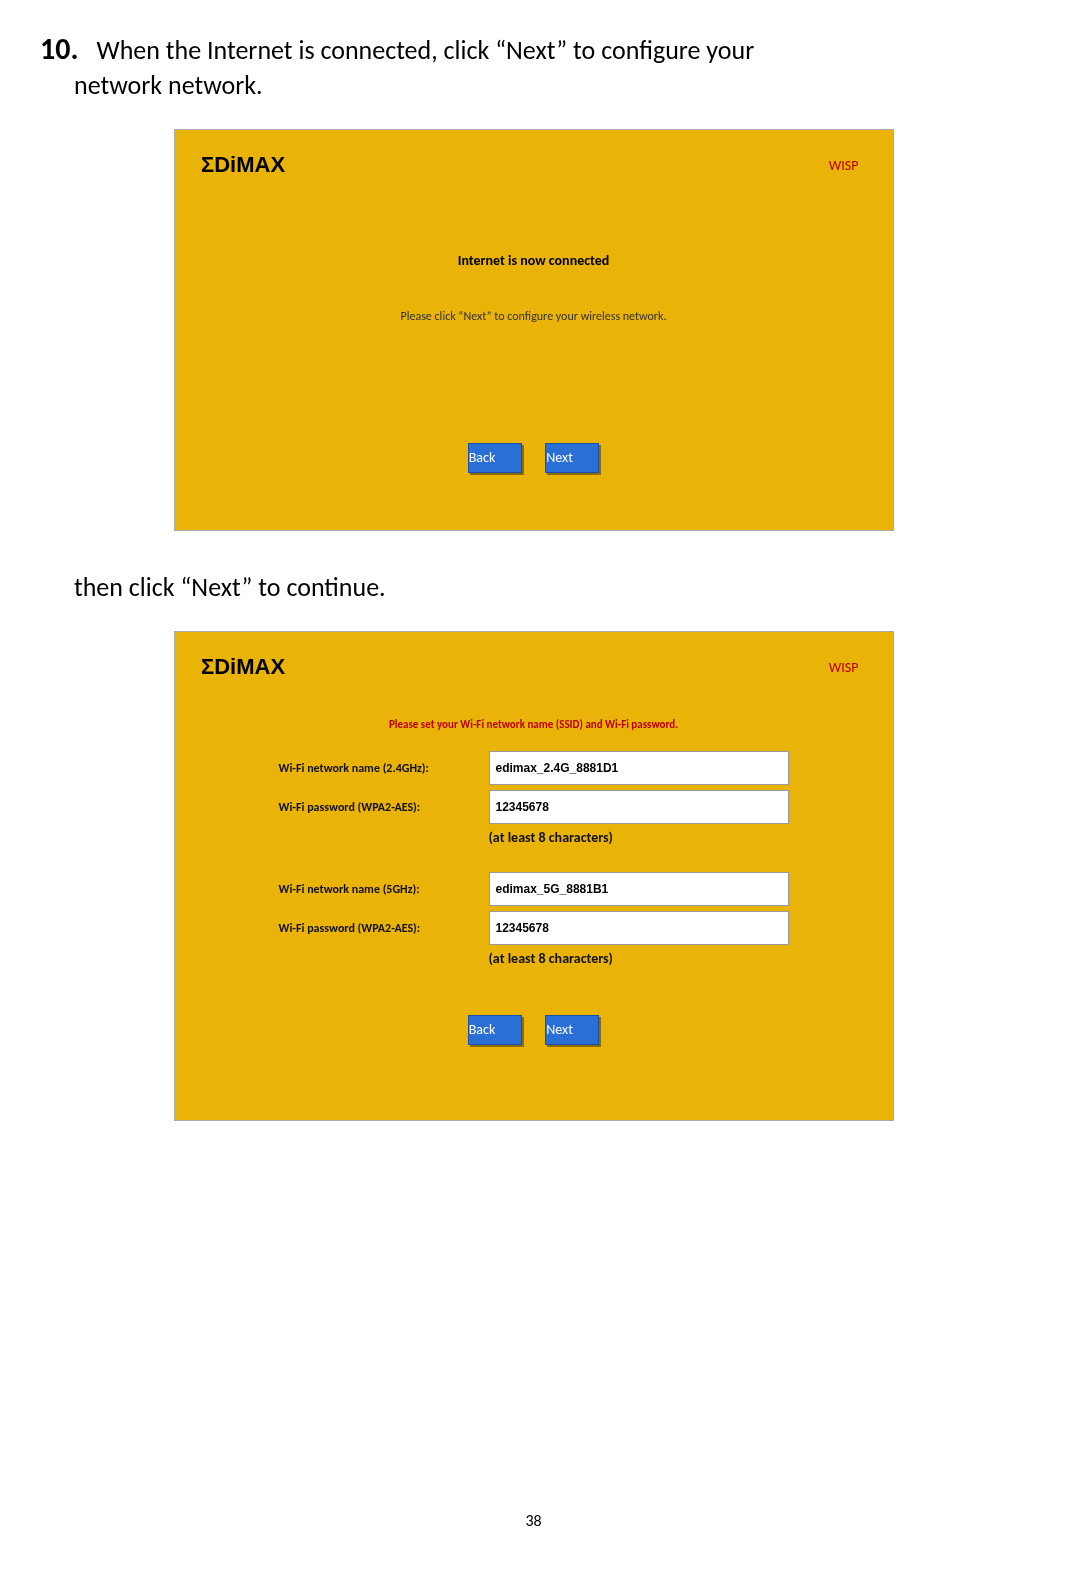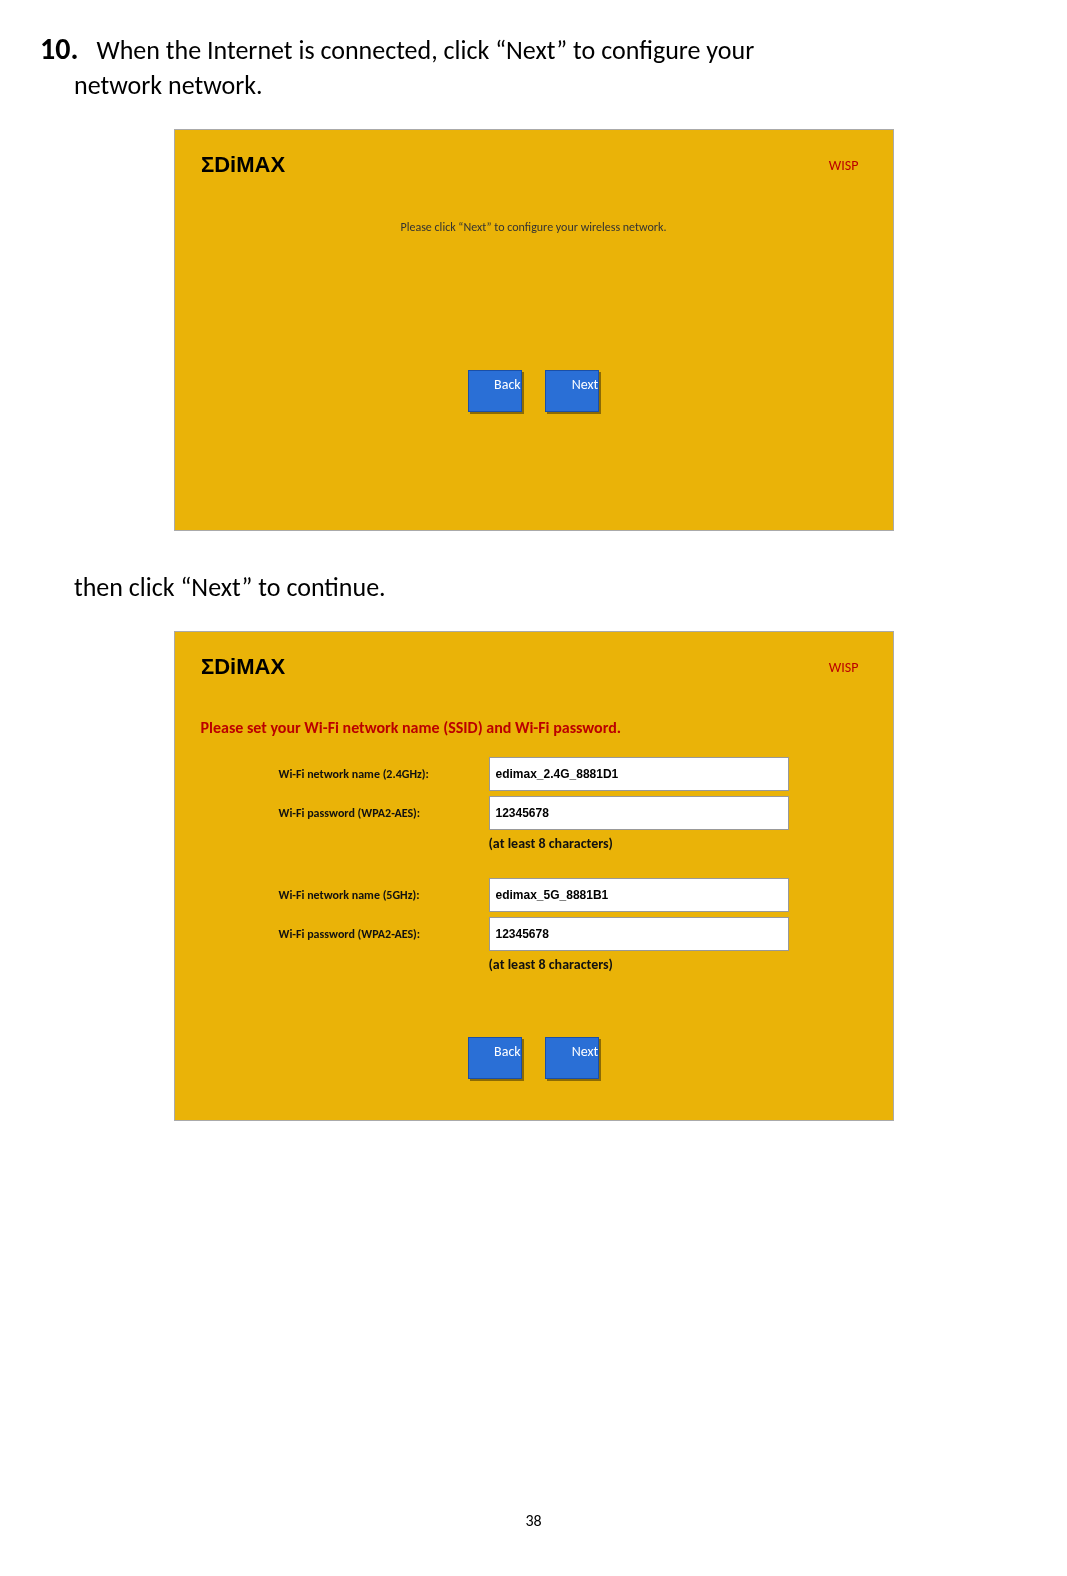--- a/index.html
+++ b/index.html
@@ -15,22 +15,22 @@
     .logo { display: inline-block; }
     .logo svg { display: block; }
     .mode-label { color: #b00; font-size: 14px; font-weight: 500; margin-right: 8px; }
     .panel-body { text-align: center; }
     .panel1 { height: 400px; }
     .panel2 { height: 488px; }
     .status-text { font-weight: bold; font-size: 14px; margin-top: 72px; color: #000; }
     .instruction-text { font-size: 12px; margin-top: 40px; color: #333; }
     .btn-row { text-align: center; margin-top: 120px; }
     .btn-row2 { text-align: center; margin-top: 48px; }
-    .btn { display: inline-block; width: 54px; height: 42px; line-height: 28px; background: #2a6fd6; color: #fff; font-size: 14px; text-align: right; border: 1px solid #1a4fa8; box-shadow: 2px 2px 0 rgba(0,0,0,0.4); margin: 16px 10px; cursor: pointer; }
-    .form-instruction { font-size: 16px; color: #b00; font-weight: bold; margin-top: 36px; }
+    .btn { display: inline-block; width: 54px; height: 30px; line-height: 28px; background: #2a6fd6; color: #fff; font-size: 14px; text-align: left; border: 1px solid #1a4fa8; box-shadow: 2px 2px 0 rgba(0,0,0,0.4); margin: 0 10px; cursor: pointer; }
+    .form-instruction { font-size: 11px; color: #b00; font-weight: bold; margin-top: 36px; text-align: center; }
     .form-block { margin: 20px auto 0 auto; width: 510px; text-align: left; }
     .form-row { display: flex; align-items: center; margin-bottom: 5px; }
     .form-label { width: 210px; font-size: 12px; font-weight: bold; color: #111; }
     .form-input { flex: 1; height: 34px; border: 1px solid #999; padding: 2px 6px; font-size: 12px; font-weight: bold; background: #fff; }
     .form-hint { font-size: 14px; font-weight: bold; margin-left: 210px; color: #111; margin-top: 2px; }
     .page-number { position: absolute; bottom: 46px; left: 0; right: 0; text-align: center; font-size: 16px; }
   </style>
 </head>
 <body>
 
@@ -49,20 +49,21 @@
     <div class="panel-inner panel1">
       <div class="brand-row">
         <span class="logo">
           <svg width="140" height="30" viewBox="0 0 140 30">
             <text x="0" y="22" font-family="Arial Black, Arial" font-weight="900" font-size="22" fill="#000">ΣDiMAX</text>
           </svg>
         </span>
         <span class="mode-label">WISP</span>
       </div>
       <div class="panel-body">
+        <div class="status-text">Internet is now connected</div>
         <div class="instruction-text">Please click “Next” to configure your wireless network.</div>
         <div class="btn-row">
           <span class="btn">Back</span>
           <span class="btn">Next</span>
         </div>
       </div>
     </div>
   </div>
 
   <div class="step">

